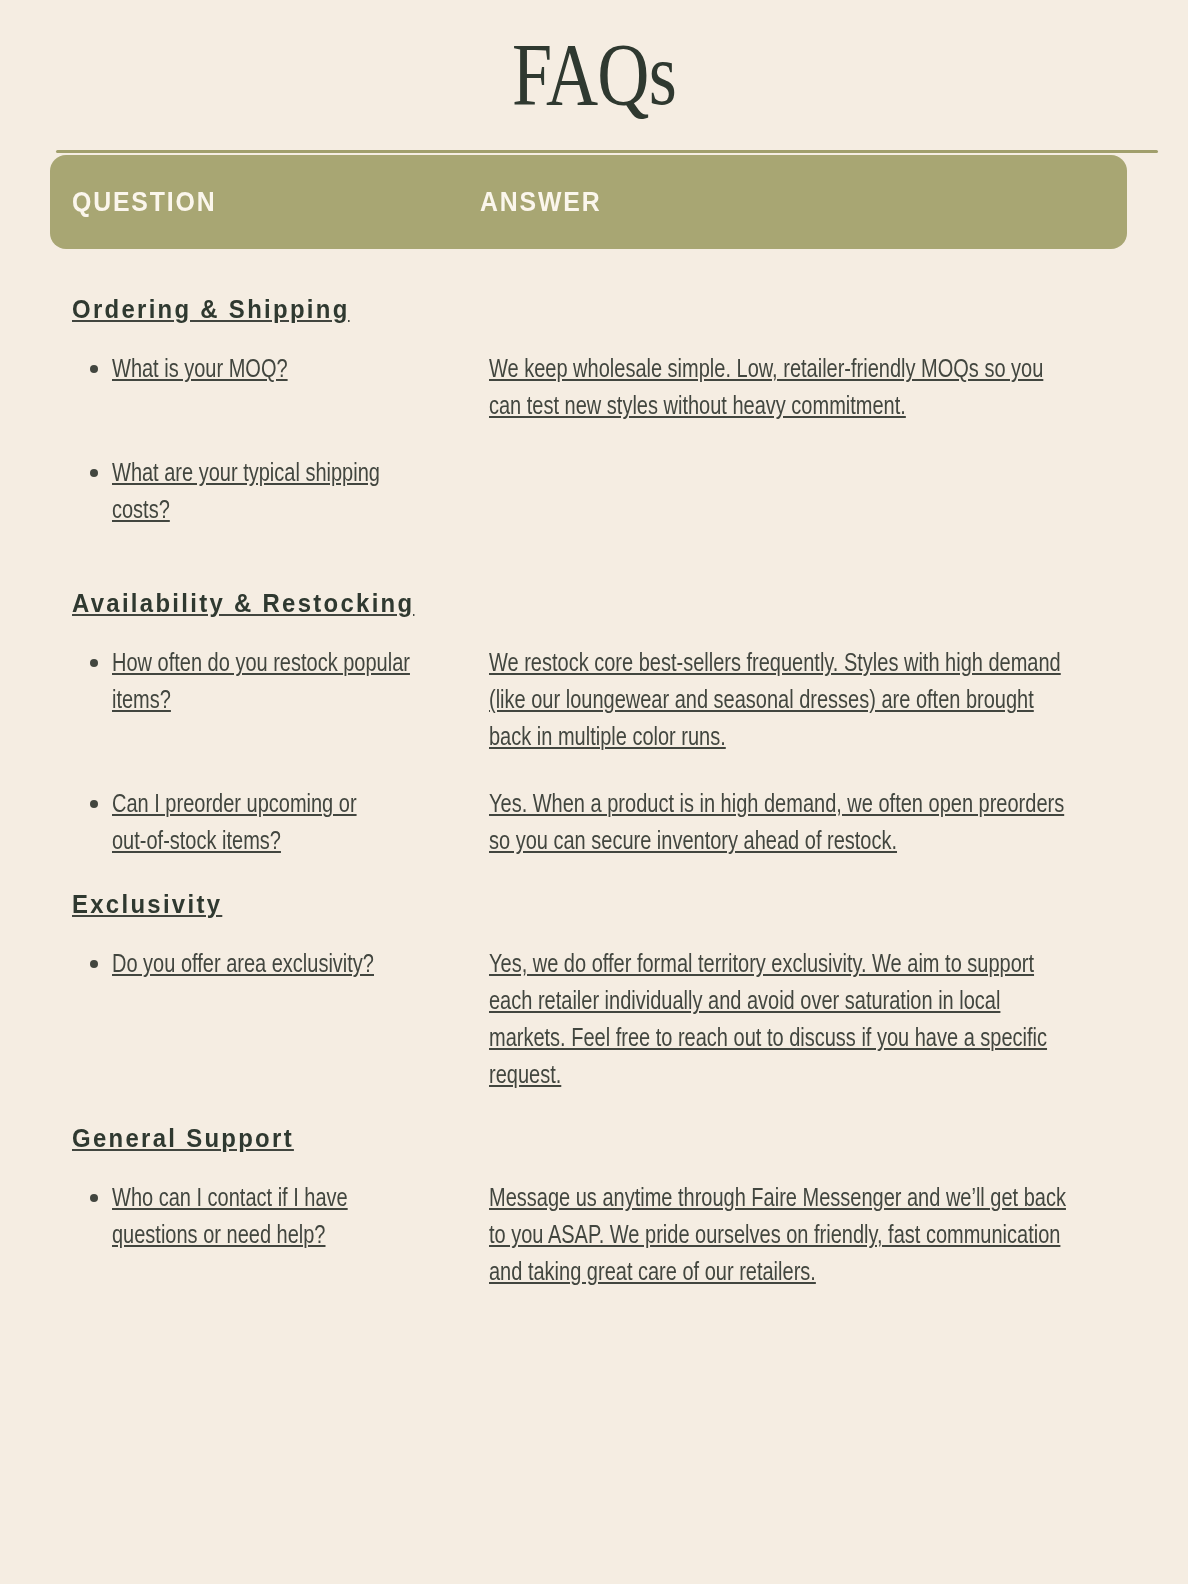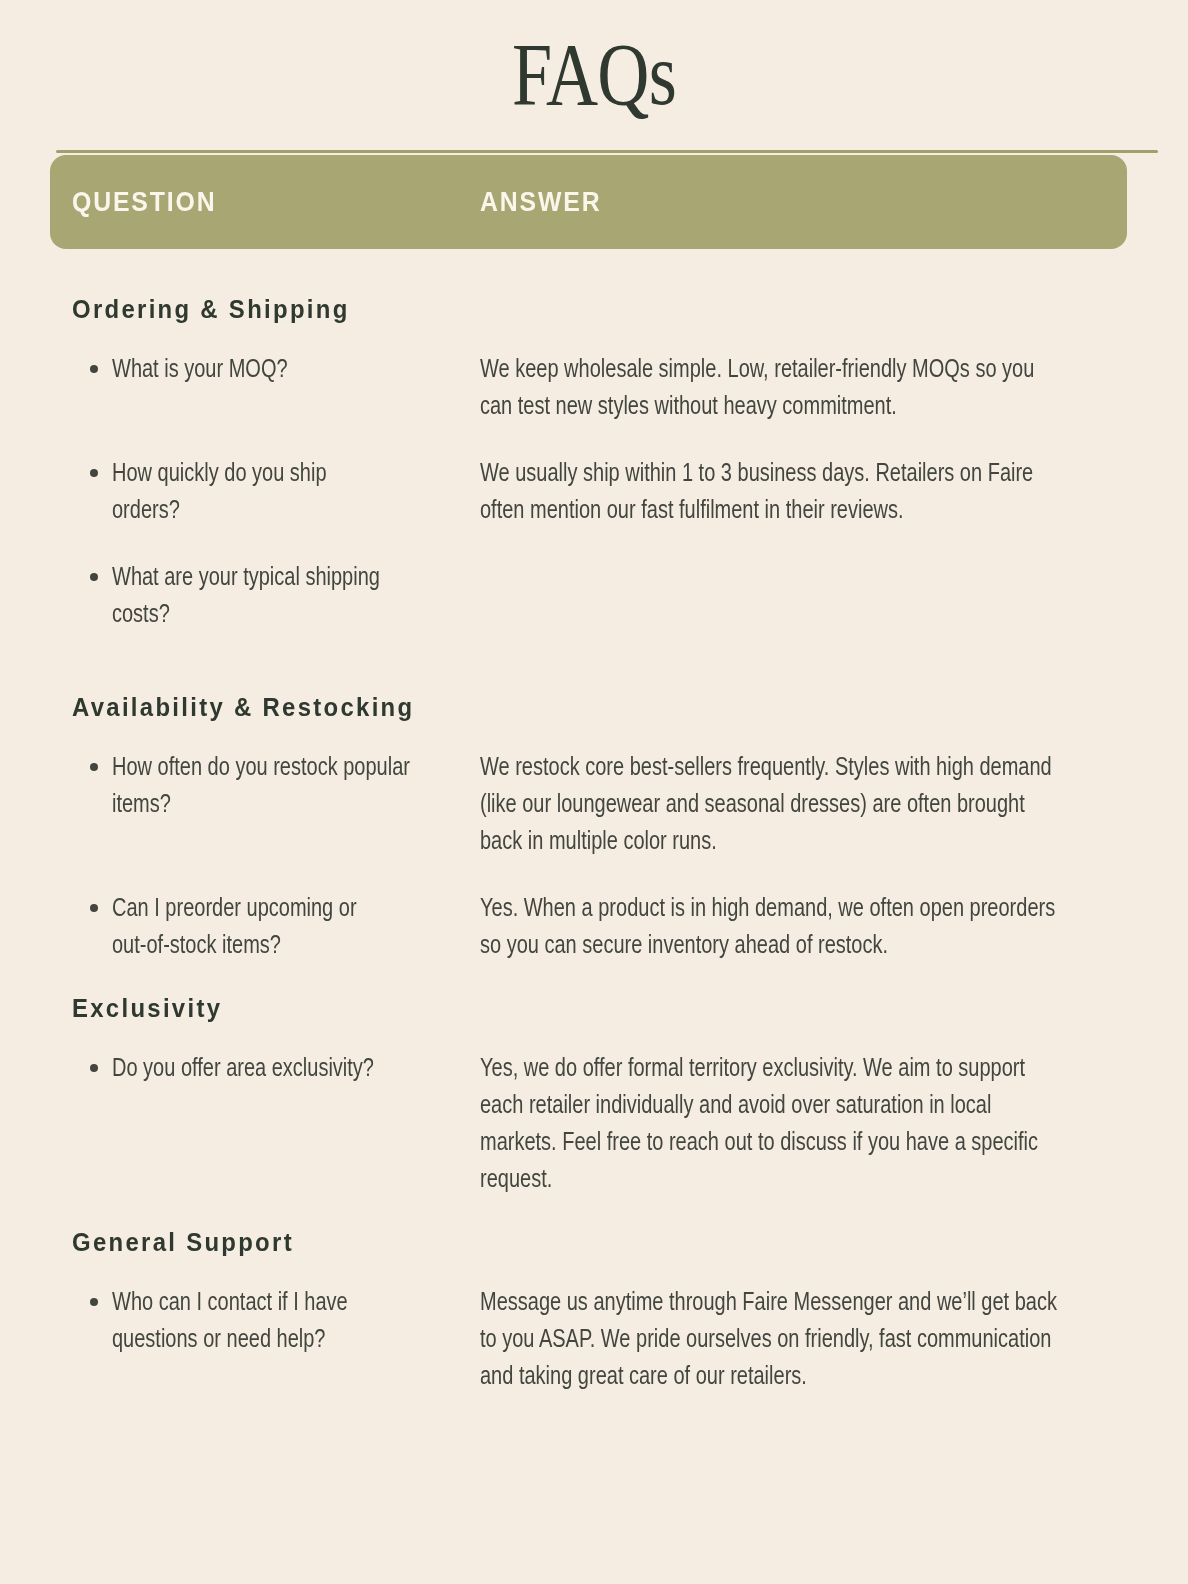--- a/index.html
+++ b/index.html
@@ -53,36 +53,36 @@
     transform: translateY(-50%) scaleX(0.92);
     transform-origin: 0 50%;
     font-weight: bold;
     font-size: 27px;
     letter-spacing: 2px;
     color: var(--bar-text);
     white-space: nowrap;
   }
   .col-label.q { left: 22px; }
   .col-label.a { left: 430px; }
-  .sections { padding: 45px 9px 0 72px; }
+  .sections { padding: 45px 9px 0 72px; text-decoration: underline; }
   .section { margin-top: 30px; }
   .section:first-child { margin-top: 0; }
   .section:nth-of-type(4) { margin-top: 16px; }
   .section-heading {
     font-size: 26px;
     line-height: 30px;
     font-weight: bold;
     letter-spacing: 2.5px;
     color: var(--heading);
     margin-bottom: 26px;
     transform: scaleX(0.92);
     transform-origin: 0 0;
     white-space: nowrap;
   }
-  .row { display: flex; margin-bottom: 30px; }
+  .row { display: flex; margin-bottom: 30px; gap: 9px; }
   .q-cell {
     flex: none;
     width: 408px;
     display: flex;
     padding-left: 18px;
   }
   .bullet {
     flex: none;
     width: 8px;
     height: 8px;
@@ -126,31 +126,20 @@
     <div class="q-cell">
       <span class="bullet"></span>
       <div class="q-text">What is your MOQ?</div>
     </div>
     <div class="a-cell">
       <div class="a-text">We keep wholesale simple. Low, retailer-friendly MOQs so you
 can test new styles without heavy commitment.</div>
     </div>
   </div>
 
-  <div class="row">
-    <div class="q-cell">
-      <span class="bullet"></span>
-      <div class="q-text">How quickly do you ship
-orders?</div>
-    </div>
-    <div class="a-cell">
-      <div class="a-text">We usually ship within 1 to 3 business days. Retailers on Faire
-often mention our fast fulfilment in their reviews.</div>
-    </div>
-  </div>
 
   <div class="row">
     <div class="q-cell">
       <span class="bullet"></span>
       <div class="q-text">What are your typical shipping
 costs?</div>
     </div>
   </div>
 
   <div class="row">

